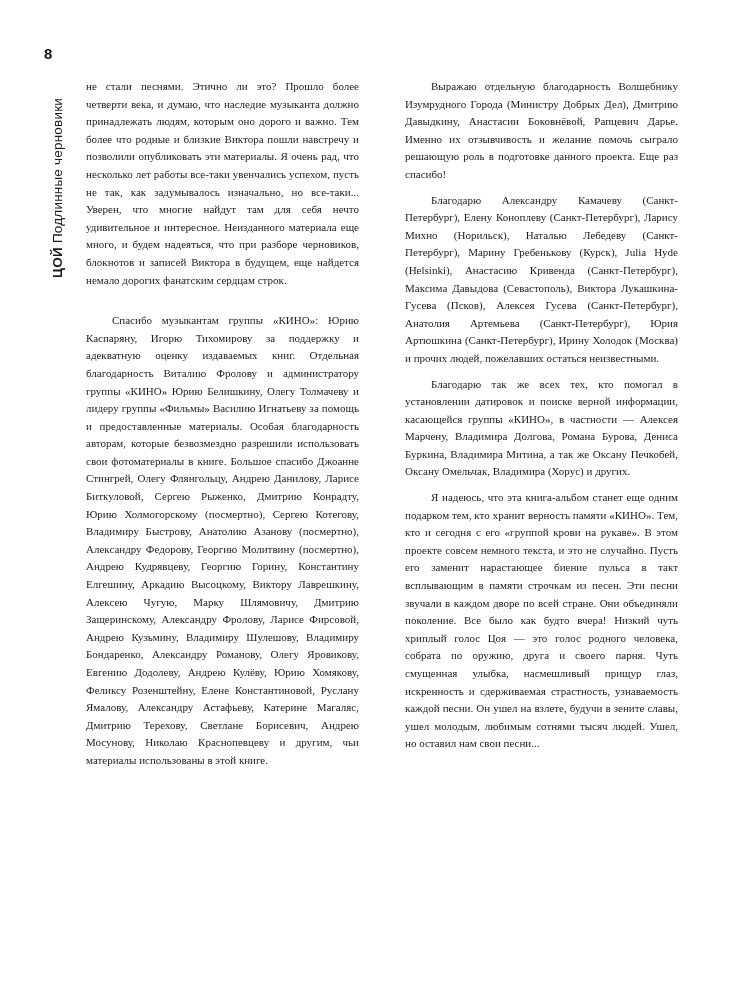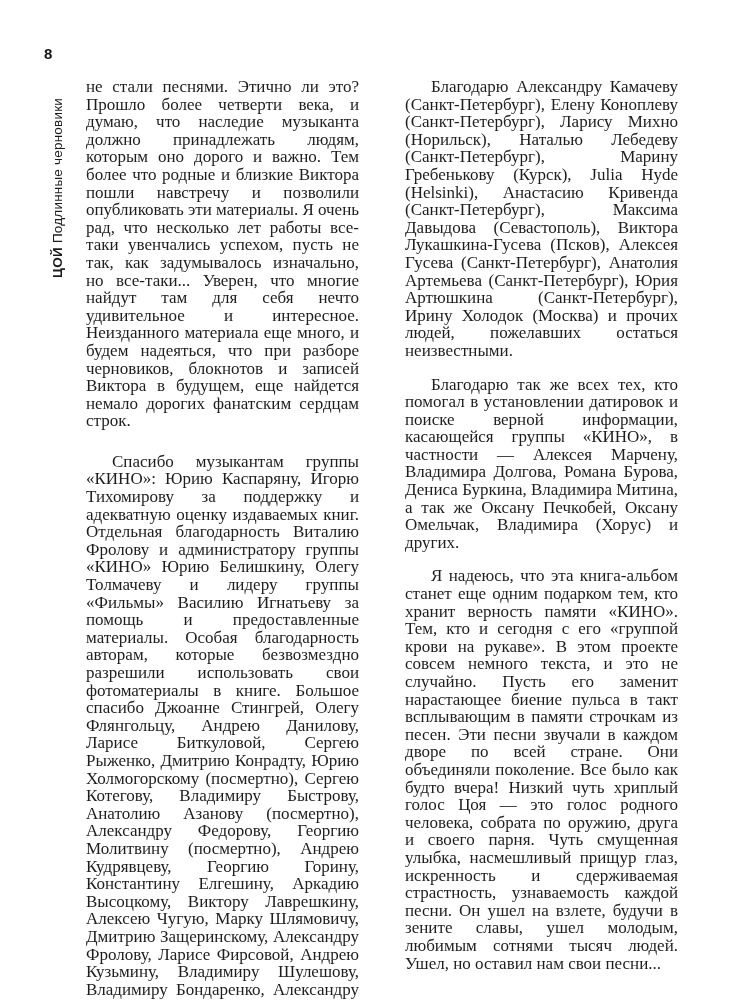--- a/index.html
+++ b/index.html
@@ -69,33 +69,33 @@
     top: 78px;
     width: 592px;
     display: flex;
     gap: 46px;
   }
   .col {
     width: 273px;
   }
   .col p {
     margin: 0;
-    font-size: 17px;
+    font-size: 11px;
     line-height: 17.6px;
     text-align: justify;
     text-justify: inter-word;
     text-indent: 26px;
     hyphens: manual;
     color: #1d1d1d;
   }
   .col p.no-indent {
     text-indent: 0;
   }
   .col p + p {
-    margin-top: 16px;
+    margin-top: 8px;
   }
   .col p.gap-before {
     margin-top: 23px;
   }
 </style>
 </head>
 <body>
 
 <div class="page">
 
@@ -109,20 +109,21 @@
   </div>
 
   <div class="columns">
 
     <div class="col">
       <p class="no-indent">не стали песнями. Этично ли это? Прошло более четверти века, и думаю, что наследие музыканта должно принадлежать людям, которым оно дорого и важно. Тем более что родные и близкие Виктора пошли навстречу и позволили опубликовать эти материалы. Я очень рад, что несколько лет работы все-таки увенчались успехом, пусть не так, как задумывалось изначально, но все-таки... Уверен, что многие найдут там для себя нечто удивительное и интересное. Неизданного материала еще много, и будем надеяться, что при разборе черновиков, блокнотов и записей Виктора в будущем, еще найдется немало дорогих фанатским сердцам строк.</p>
       <p class="gap-before">Спасибо музыкантам группы «КИНО»: Юрию Каспаряну, Игорю Тихомирову за поддержку и адекватную оценку издаваемых книг. Отдельная благодарность Виталию Фролову и администратору группы «КИНО» Юрию Белишкину, Олегу Толмачеву и лидеру группы «Фильмы» Василию Игнатьеву за помощь и предоставленные материалы. Особая благодарность авторам, которые безвозмездно разрешили использовать свои фотоматериалы в книге. Большое спасибо Джоанне Стингрей, Олегу Флянгольцу, Андрею Данилову, Ларисе Биткуловой, Сергею Рыженко, Дмитрию Конрадту, Юрию Холмогорскому (посмертно), Сергею Котегову, Владимиру Быстрову, Анатолию Азанову (посмертно), Александру Федорову, Георгию Молитвину (посмертно), Андрею Кудрявцеву, Георгию Горину, Константину Елгешину, Аркадию Высоцкому, Виктору Лаврешкину, Алексею Чугую, Марку Шлямовичу, Дмитрию Защеринскому, Александру Фролову, Ларисе Фирсовой, Андрею Кузьмину, Владимиру Шулешову, Владимиру Бондаренко, Александру Романову, Олегу Яровикову, Евгению Додолеву, Андрею Кулёву, Юрию Хомякову, Феликсу Розенштейну, Елене Константиновой, Руслану Ямалову, Александру Астафьеву, Катерине Магаляс, Дмитрию Терехову, Светлане Борисевич, Андрею Мосунову, Николаю Краснопевцеву  и другим, чьи материалы использованы в этой книге.</p>
     </div>
 
     <div class="col">
+      <p>Выражаю отдельную благодарность Волшебнику Изумрудного Города (Министру Добрых Дел), Дмитрию Давыдкину, Анастасии Боковнёвой, Рапцевич Дарье. Именно их отзывчивость и желание помочь сыграло решающую роль  в подготовке данного проекта. Еще раз спасибо!</p>
       <p>Благодарю Александру Камачеву (Санкт-Петербург), Елену Коноплеву (Санкт-Петербург), Ларису Михно (Норильск), Наталью Лебедеву (Санкт-Петербург), Марину Гребенькову (Курск), Julia Hyde (Helsinki), Анастасию Кривенда (Санкт-Петербург), Максима Давыдова (Севастополь), Виктора Лукашкина-Гусева (Псков), Алексея Гусева (Санкт-Петербург), Анатолия Артемьева (Санкт-Петербург), Юрия Артюшкина (Санкт-Петербург), Ирину Холодок (Москва) и прочих людей, пожелавших остаться неизвестными.</p>
       <p>Благодарю так же всех тех, кто помогал в установлении датировок и поиске верной информации, касающейся группы «КИНО», в частности — Алексея Марчену, Владимира Долгова, Романа Бурова, Дениса Буркина, Владимира Митина, а так же Оксану Печкобей, Оксану Омельчак, Владимира (Хорус) и других.</p>
       <p>Я надеюсь, что эта книга-альбом станет еще одним подарком тем, кто хранит верность памяти «КИНО». Тем, кто и сегодня с его «группой крови на рукаве». В этом проекте совсем немного текста, и это не случайно. Пусть его заменит нарастающее биение пульса в такт всплывающим в памяти строчкам из песен. Эти песни звучали в каждом дворе по всей стране. Они объединяли поколение. Все было как будто вчера! Низкий чуть хриплый голос Цоя — это голос родного человека, собрата по оружию, друга и своего парня. Чуть смущенная улыбка, насмешливый прищур глаз, искренность и сдерживаемая страстность, узнаваемость каждой песни. Он ушел на взлете, будучи в зените славы, ушел молодым, любимым сотнями тысяч людей. Ушел, но оставил нам свои песни...</p>
     </div>
 
   </div>
 
 </div>
 
 </body></html>

